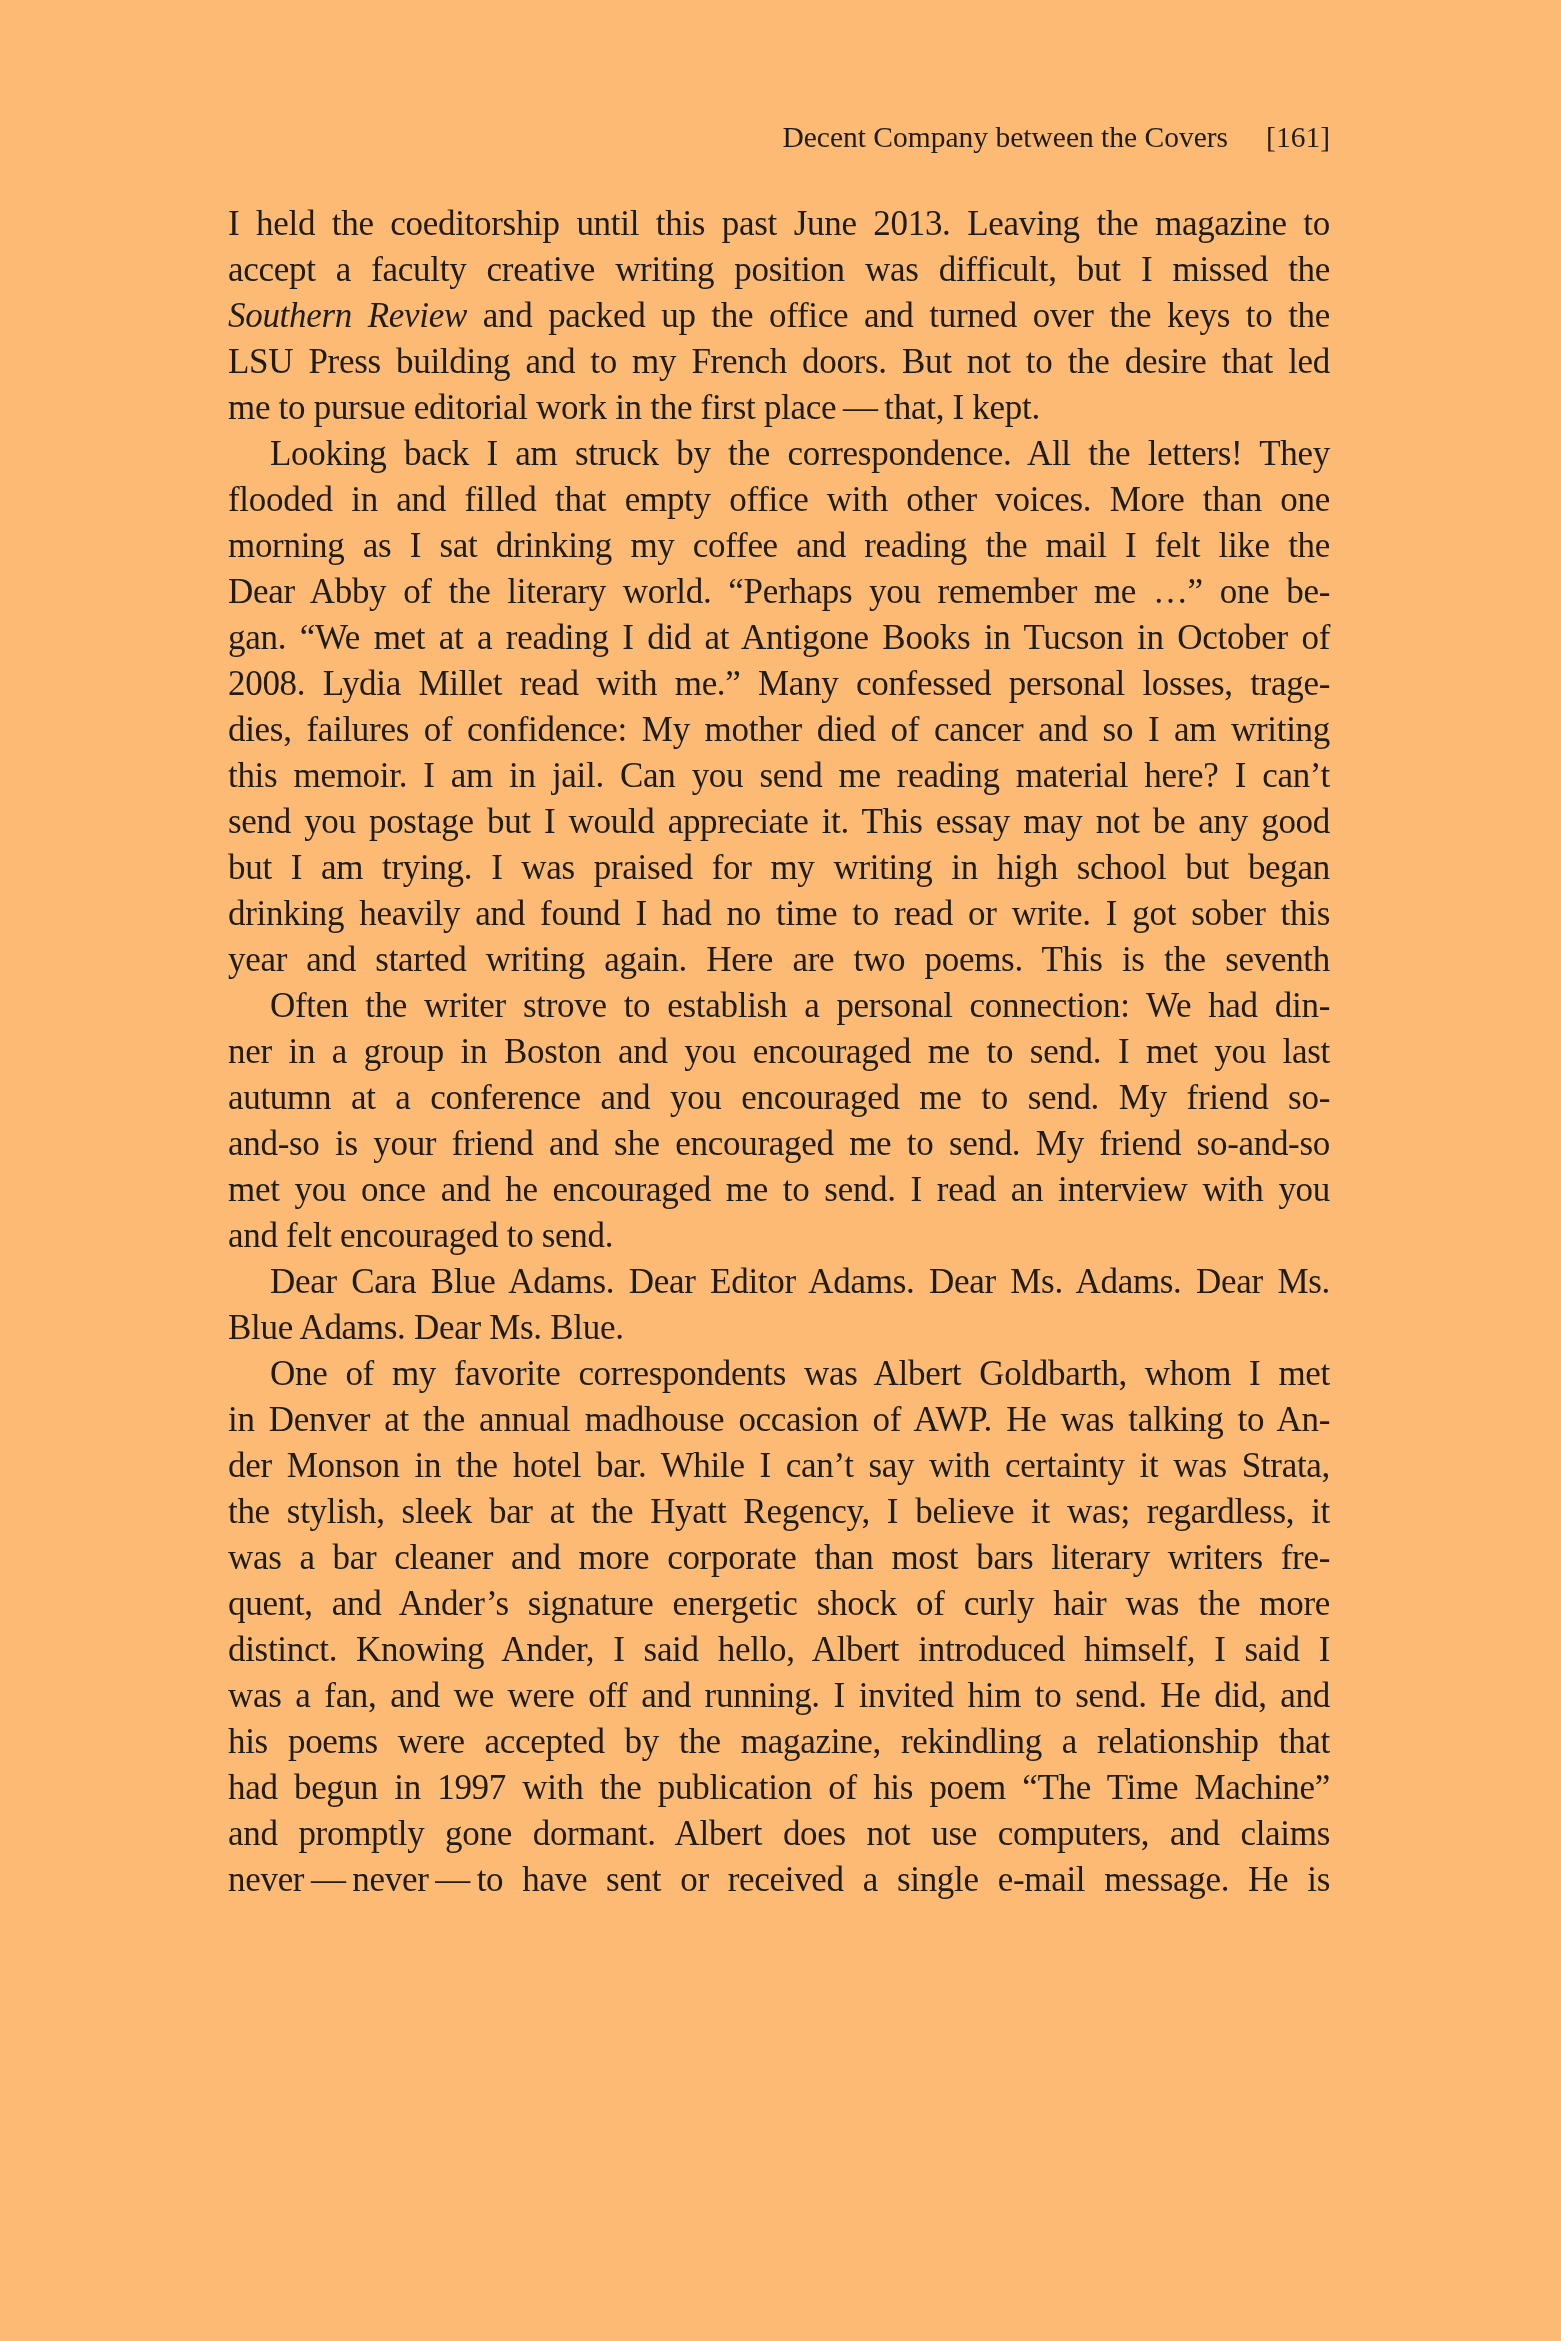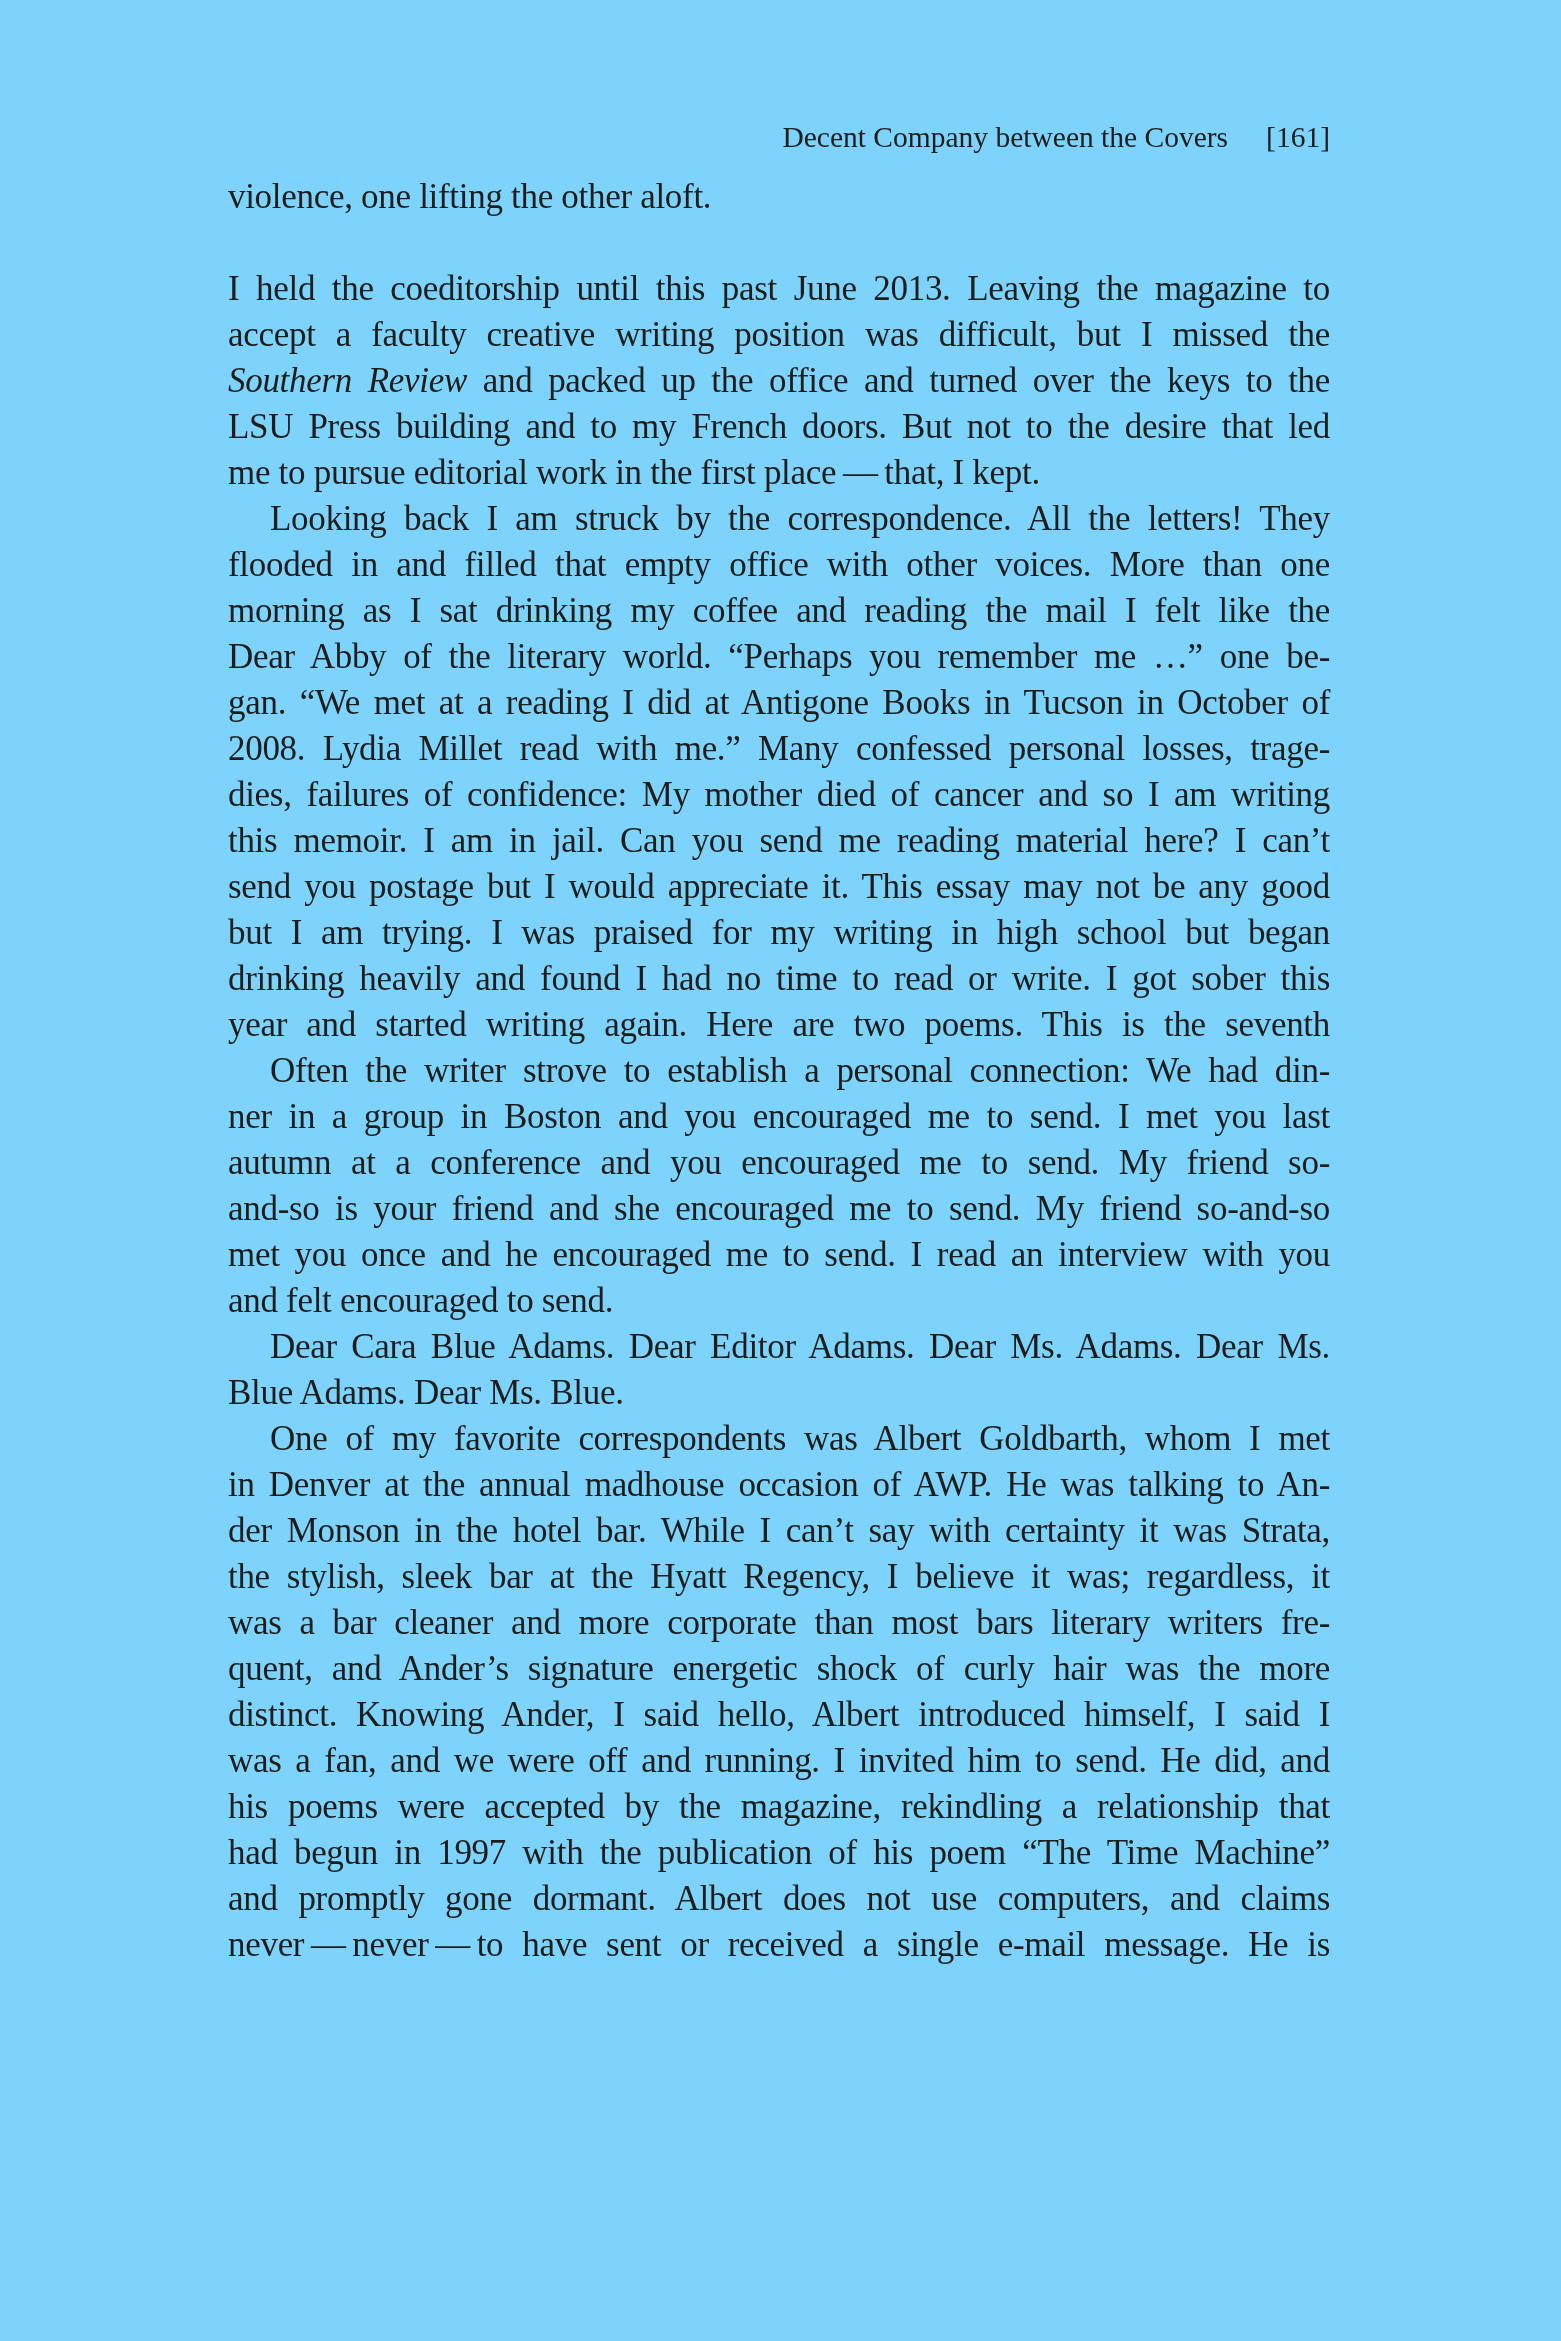--- a/index.html
+++ b/index.html
@@ -7,21 +7,21 @@
     width: 1561px;
     height: 2342px;
     background: #ffffff;
     position: relative;
     font-family: "Liberation Serif", "DejaVu Serif", serif;
     color: #1d1d1b;
   }
   .page {
     position: absolute;
     inset: 0;
-    background: #7dd3fc;
+    background: #fdba74;
     overflow: hidden;
   }
   .text-col {
     position: absolute;
     left: 228px;
     top: 120px;
     width: 1102px;
   }
   .running-head {
     display: flex;
@@ -53,21 +53,20 @@
 <body>
 
 <div class="page">
   <div class="text-col">
     <div class="running-head">
       <span>Decent Company between the Covers</span>
       <span>[161]</span>
     </div>
     <div class="page-body">
         <div class="para">
-          <div class="line lastline"><span>violence, one lifting the other aloft.</span></div>
         </div>
         <div class="para space-before">
           <div class="line"><span>I held the coeditorship until this past June 2013. Leaving the magazine to</span></div>
           <div class="line"><span>accept a faculty creative writing position was difficult, but I missed the</span></div>
           <div class="line"><i>Southern Review</i><span> and packed up the office and turned over the keys to the</span></div>
           <div class="line"><span>LSU Press building and to my French doors. But not to the desire that led</span></div>
           <div class="line lastline"><span>me to pursue editorial work in the first place — that, I kept.</span></div>
         </div>
         <div class="para">
           <div class="line indent"><span>Looking back I am struck by the correspondence. All the letters! They</span></div>

